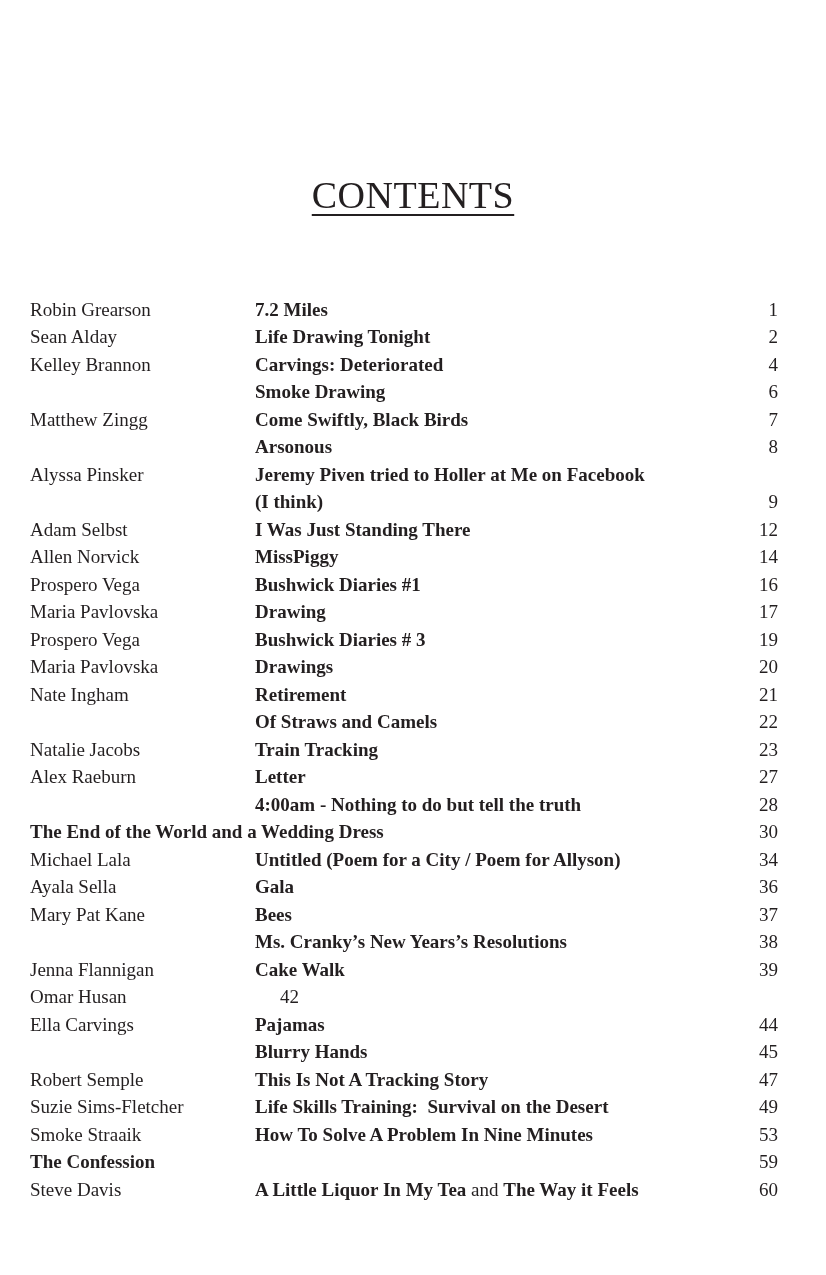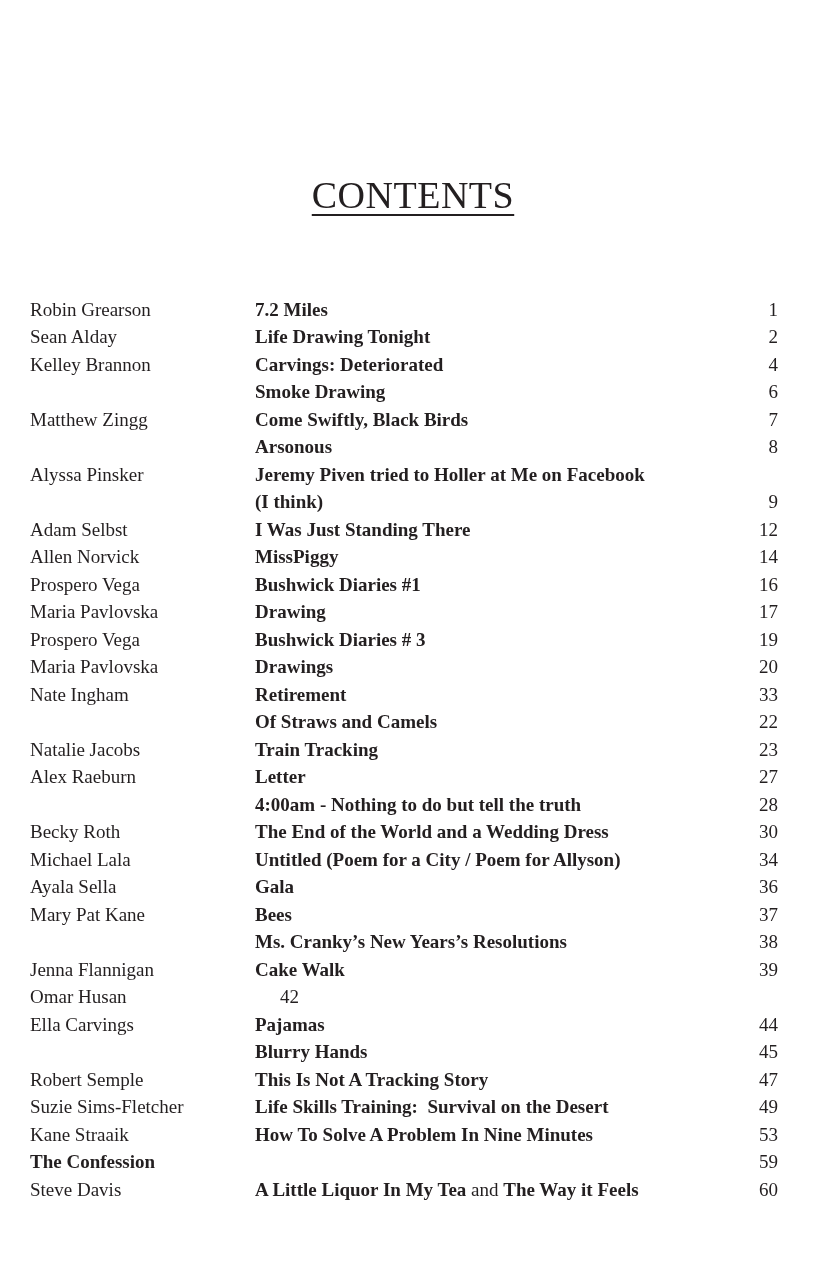--- a/index.html
+++ b/index.html
@@ -129,21 +129,21 @@
         <span class="pnum">19</span>
       </div>
       <div class="row">
         <span class="author">Maria Pavlovska</span>
         <span class="title"><span class="b">Drawings</span></span>
         <span class="pnum">20</span>
       </div>
       <div class="row">
         <span class="author">Nate Ingham</span>
         <span class="title"><span class="b">Retirement</span></span>
-        <span class="pnum">33</span>
+        <span class="pnum">21</span>
       </div>
       <div class="row">
         <span class="author"></span>
         <span class="title"><span class="b">Of Straws and Camels</span></span>
         <span class="pnum">22</span>
       </div>
       <div class="row">
         <span class="author">Natalie Jacobs</span>
         <span class="title"><span class="b">Train Tracking</span></span>
         <span class="pnum">23</span>
@@ -152,21 +152,20 @@
         <span class="author">Alex Raeburn</span>
         <span class="title"><span class="b">Letter</span></span>
         <span class="pnum">27</span>
       </div>
       <div class="row">
         <span class="author"></span>
         <span class="title"><span class="b">4:00am - Nothing to do but tell the truth</span></span>
         <span class="pnum">28</span>
       </div>
       <div class="row">
-        <span class="author">Becky Roth</span>
         <span class="title"><span class="b">The End of the World and a Wedding Dress</span></span>
         <span class="pnum">30</span>
       </div>
       <div class="row">
         <span class="author">Michael Lala</span>
         <span class="title"><span class="b">Untitled (Poem for a City / Poem for Allyson)</span></span>
         <span class="pnum">34</span>
       </div>
       <div class="row">
         <span class="author">Ayala Sella</span>
@@ -206,21 +205,21 @@
         <span class="author">Robert Semple</span>
         <span class="title"><span class="b">This Is Not A Tracking Story</span></span>
         <span class="pnum">47</span>
       </div>
       <div class="row">
         <span class="author">Suzie Sims-Fletcher</span>
         <span class="title"><span class="b">Life Skills Training:  Survival on the Desert</span></span>
         <span class="pnum">49</span>
       </div>
       <div class="row">
-        <span class="author">Kane Straaik</span>
+        <span class="author">Smoke Straaik</span>
         <span class="title"><span class="b">How To Solve A Problem In Nine Minutes</span></span>
         <span class="pnum">53</span>
       </div>
       <div class="row">
         <span class="title"><span class="b">The Confession</span></span>
         <span class="pnum">59</span>
       </div>
       <div class="row">
         <span class="author">Steve Davis</span>
         <span class="title"><span class="b">A Little Liquor In My Tea</span><span class="r"> and </span><span class="b">The Way it Feels</span></span>

